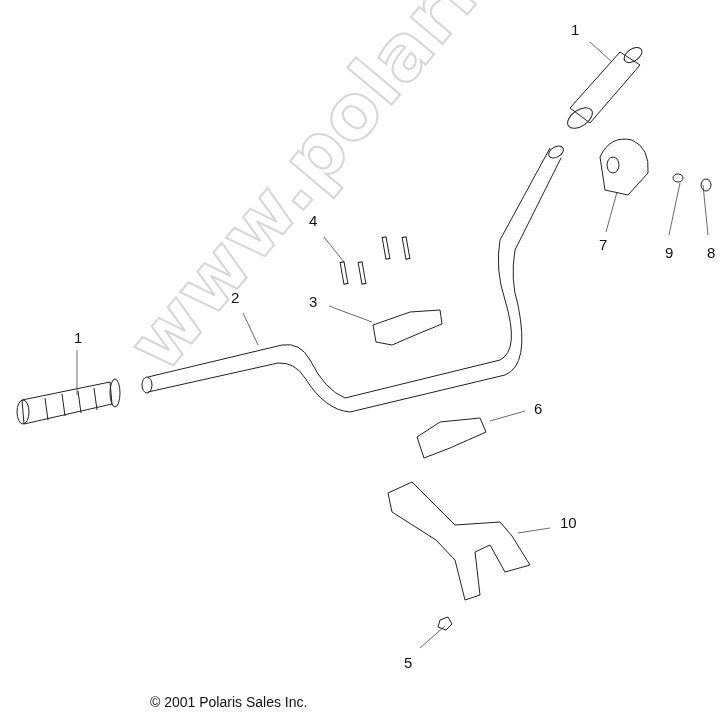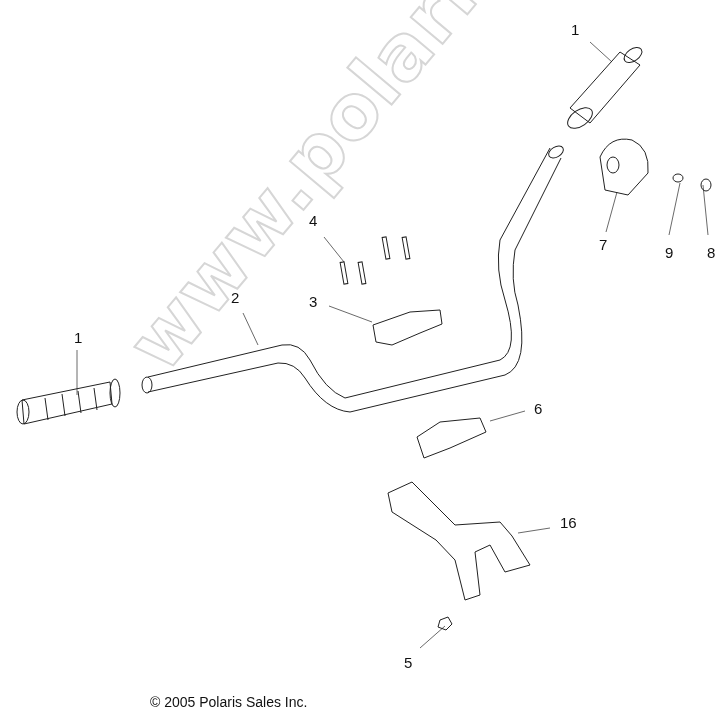--- a/index.html
+++ b/index.html
@@ -89,16 +89,16 @@
   <span class="callout" style="left:74px;top:330px">1</span>
   <span class="callout" style="left:571px;top:22px">1</span>
   <span class="callout" style="left:231px;top:290px">2</span>
   <span class="callout" style="left:309px;top:294px">3</span>
   <span class="callout" style="left:309px;top:213px">4</span>
   <span class="callout" style="left:404px;top:655px">5</span>
   <span class="callout" style="left:534px;top:401px">6</span>
   <span class="callout" style="left:599px;top:237px">7</span>
   <span class="callout" style="left:707px;top:245px">8</span>
   <span class="callout" style="left:665px;top:245px">9</span>
-  <span class="callout" style="left:560px;top:515px">16</span>
+  <span class="callout" style="left:560px;top:515px">10</span>
 
-  <div class="copyright">© 2005 Polaris Sales Inc.</div>
+  <div class="copyright">© 2001 Polaris Sales Inc.</div>
 </div>
 
 </body></html>

